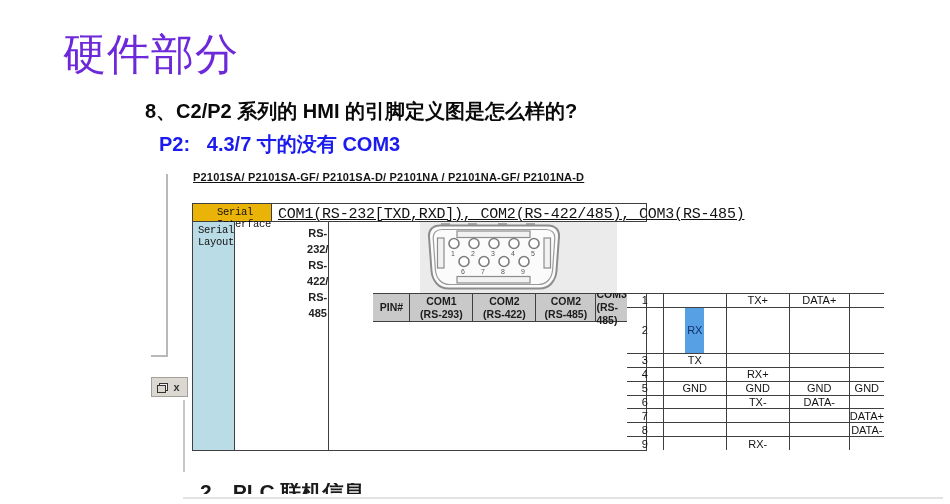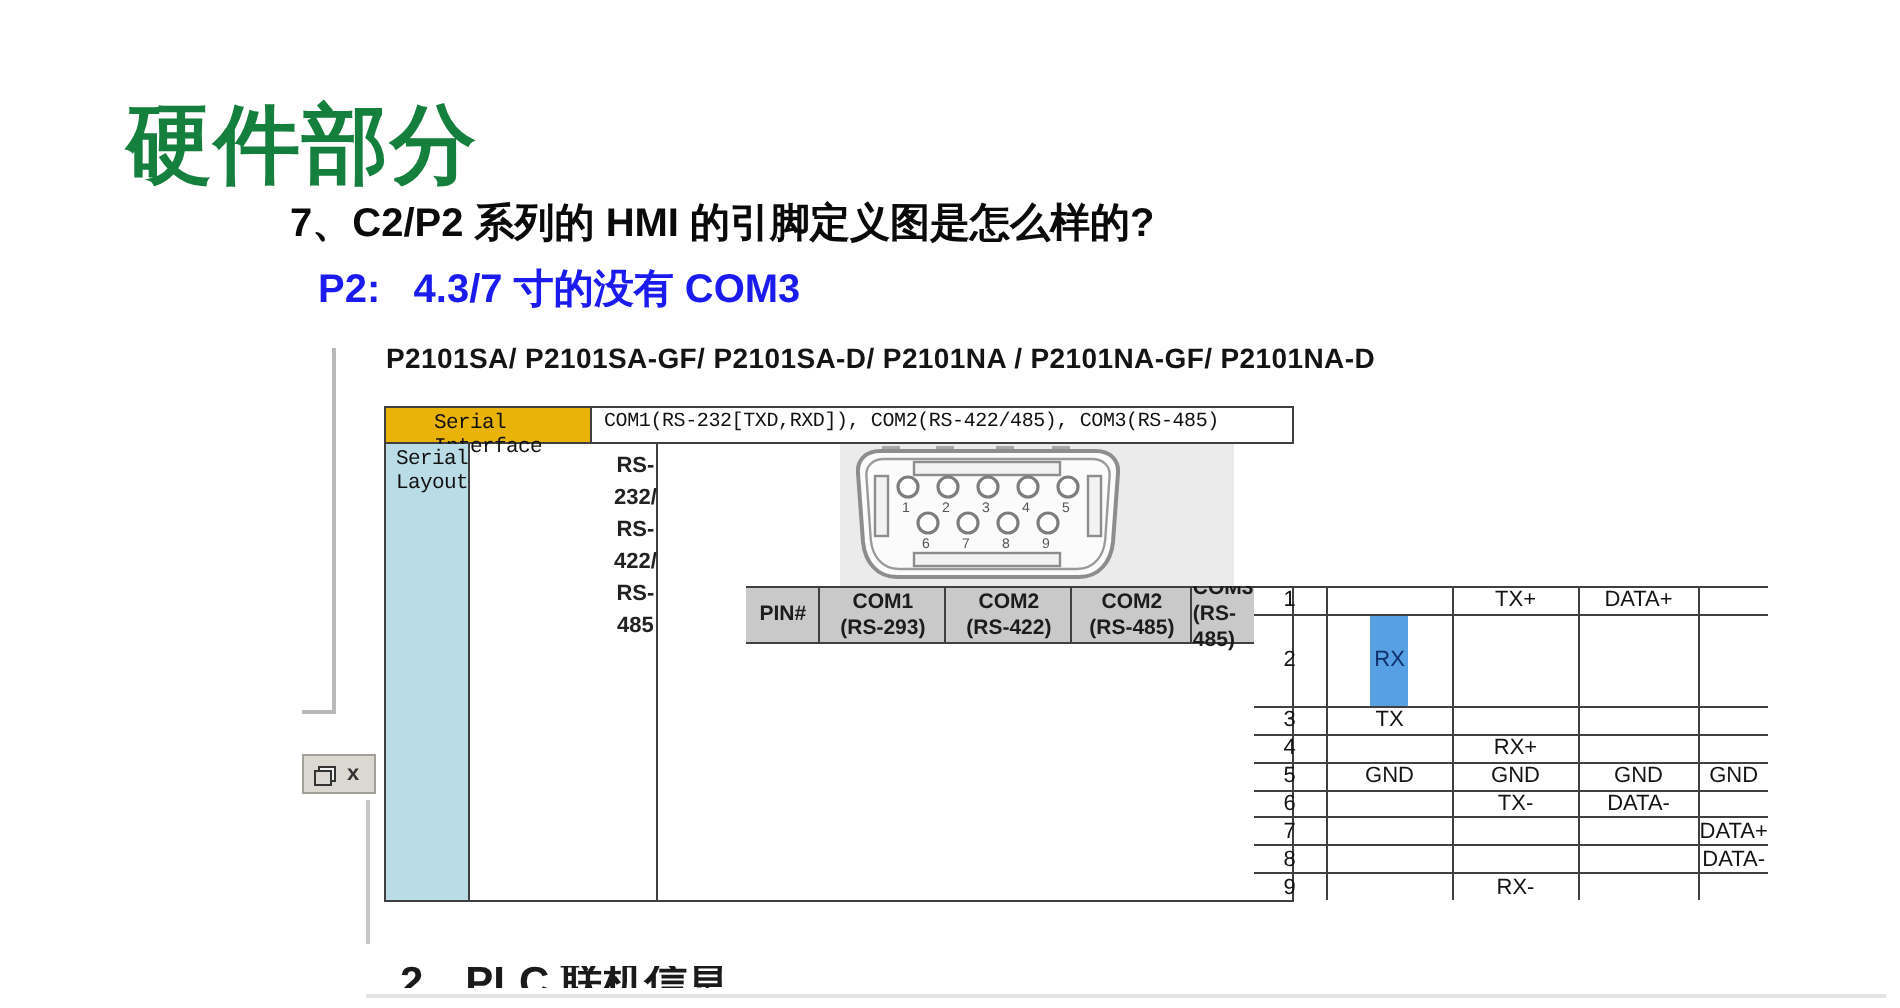--- a/index.html
+++ b/index.html
@@ -2,49 +2,49 @@
 <html><head>
 <meta charset="utf-8">
 <style>
   * { margin:0; padding:0; box-sizing:border-box; }
   html,body { width:950px; height:504px; background:#ffffff; overflow:hidden;
               font-family:"Liberation Sans","DejaVu Sans",sans-serif; position:relative; }
 
   .abs { position:absolute; }
 
   
-  #main-title   { left:63px; top:26px; font-size:43px; font-weight:bold; color:#15803d; letter-spacing:1px;margin-top:18px; }
+  #main-title   { left:63px; top:26px; font-size:43px; font-weight:normal; color:#6d28d9; letter-spacing:1px; }
   #question     { left:145px; top:98px; font-size:20px; font-weight:bold; color:#0a0a0a; white-space:pre; }
   #p2-note      { left:159px; top:131px; font-size:20px; font-weight:bold; white-space:pre; }
 
   
   #edge-line-top    { left:166px; top:174px; width:2px; height:182px; background:#b9b9b9; }
   #edge-corner      { left:151px; top:355px; width:17px; height:2px; background:#b9b9b9; }
   #edge-line-bottom { left:183px; top:400px; width:2px; height:72px; background:#c8c8c8; }
   #bottom-band      { left:183px; top:497px; width:760px; height:2px; background:#e3e3e3; }
 
   #panel-toolbar { left:151px; top:377px; width:37px; height:20px; background:#dbd8d1;
                    border:1px solid #a3a09a; display:flex; align-items:center; justify-content:center; gap:5px; }
   .float-glyph { width:9px; height:8px; border:1px solid #333; position:relative; background:#f2f2f2; }
   .float-glyph::before { content:""; position:absolute; left:-3px; bottom:-3px; width:7px; height:6px;
                          border:1px solid #333; background:#dbd8d1; }
   .close-glyph { font-size:11px; font-weight:bold; color:#333; line-height:10px; font-family:"Liberation Sans",sans-serif; }
 
   
-  #models-heading { left:193px; top:171px; font-size:14px; font-weight:bold; color:#141414;
-                    letter-spacing:0.2px; }
+  #models-heading { left:193px; top:171px; font-size:11px; font-weight:bold; color:#141414;
+                    text-decoration:underline; letter-spacing:0.2px; }
 
   #spec-table { left:192px; top:203px; width:455px; height:248px; border:1px solid #3f3f3f; background:#fff; }
   .mono { font-family:"Liberation Mono","DejaVu Sans Mono",monospace; }
 
   .row-a { height:18px; border-bottom:1px solid #3f3f3f; display:flex; }
   .row-b { height:228px; display:flex;gap:24px; }
   .label-cell { width:103px; border-right:1px solid #3f3f3f; background:#badce6; color:#111;
                 font-size:10.5px; letter-spacing:-0.3px; padding:2px 0 0 5px; }
-  .value-a { flex:1; font-size:10px; letter-spacing:-0.2px; color:#111; padding:2px 0 0 6px; white-space:pre; }
+  .value-a { flex:1; font-size:15px; letter-spacing:-0.2px; color:#111; padding:2px 0 0 6px; white-space:pre;text-decoration:underline; }
   .subcol { width:60px; border-right:1px solid #3f3f3f; background:#fff; text-align:center;
             font-size:11px; font-weight:600; color:#222; padding-top:3px; line-height:16px;margin-left:48px; }
   .col3 { flex:1; display:flex; flex-direction:column; }
 
   
   .diag { height:71px; position:relative; background:#fff; }
   .connector-img { position:absolute; left:67px; top:0; width:197px; height:71px; background:#ebebeb; }
   .connector-img svg { position:absolute; left:7px; top:1px; }
 
   
@@ -63,21 +63,21 @@
   .c4 { flex:1; }
   .sel { padding:16px 2px; line-height:13px; }
 
   #next-section { left:200px; top:483px; height:11px; overflow:hidden; font-size:21px; font-weight:600;
                   color:#1a1a1a; line-height:18px; white-space:pre; }
 </style>
 </head>
 <body>
 
 <div class="abs" id="main-title">硬件部分</div>
-<div class="abs" id="question">7、C2/P2 系列的 HMI 的引脚定义图是怎么样的?</div>
+<div class="abs" id="question">8、C2/P2 系列的 HMI 的引脚定义图是怎么样的?</div>
 <div class="abs" id="p2-note" style="color: rgb(27, 27, 239);">P2:   4.3/7 寸的没有 COM3</div>
 
 <div class="abs" id="edge-line-top"></div>
 <div class="abs" id="edge-corner"></div>
 <div class="abs" id="panel-toolbar">
   <span class="float-glyph"></span>
   <span class="close-glyph">x</span>
 </div>
 <div class="abs" id="edge-line-bottom"></div>
 <div class="abs" id="bottom-band"></div>

